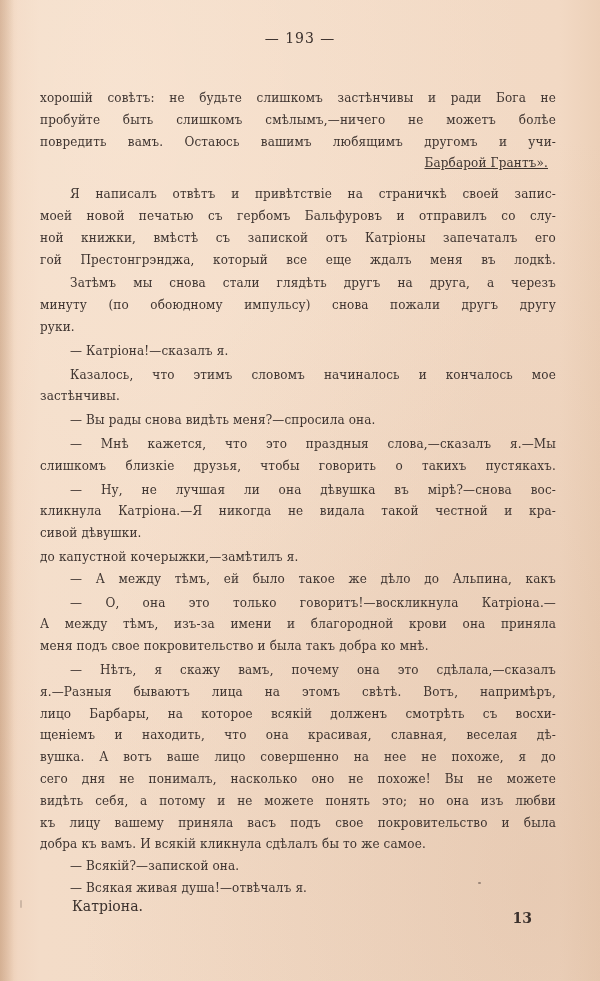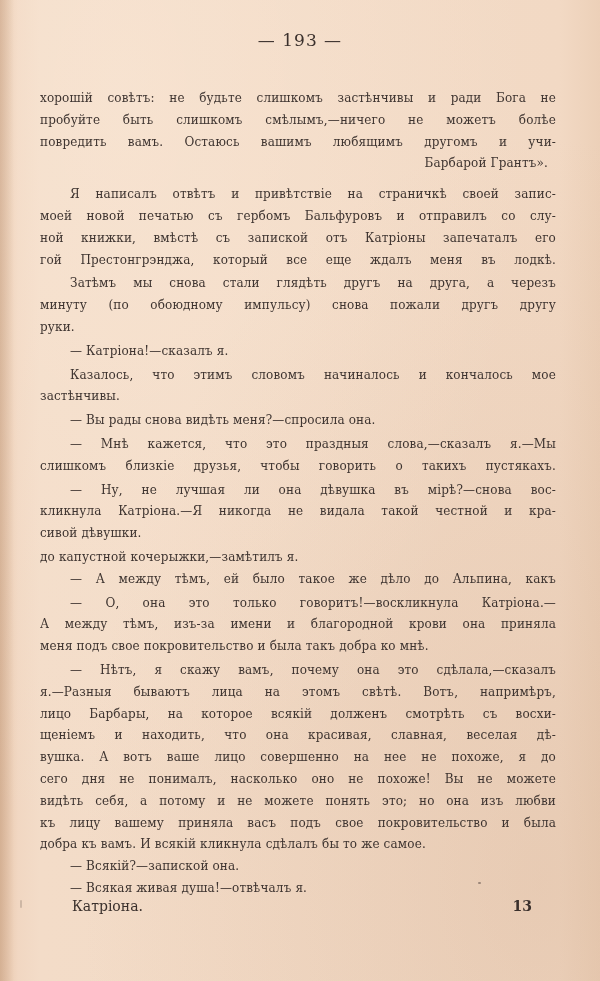--- a/index.html
+++ b/index.html
@@ -28,21 +28,21 @@
       left: 0; top: 0;
       width: 14px; height: 981px;
       background: linear-gradient(90deg, rgba(180,140,110,0.35), rgba(0,0,0,0));
     }
     .page-number {
       position: absolute;
       top: 30px;
       left: 0;
       width: 600px;
       text-align: center;
-      font-size: 17px;
+      font-size: 14px;
       letter-spacing: 1px;
       color: #3a302c;
     }
     .body-text {
       position: absolute;
       left: 40px;
       top: 64px;
       width: 516px;
       font-size: 12px;
       line-height: 21.8px;
@@ -58,20 +58,21 @@
     }
     .line.last {
       text-align-last: left;
     }
     .line.indent {
       padding-left: 30px;
     }
     .line.right {
       text-align-last: right;
       padding-right: 8px;
+      text-decoration: underline;
     }
     .para-gap {
       display: block;
       height: 9px;
     }
     .gap-small {
       display: block;
       height: 2px;
     }
     .footer {
@@ -83,21 +84,21 @@
       color: #3a302c;
     }
     .footer-title {
       position: absolute;
       left: 0;
       top: 0;
     }
     .footer-signature {
       position: absolute;
       right: 0;
-      top: 0;
+      top: 12px;
       font-weight: bold;
     }
     .speck {
       position: absolute;
       width: 3px;
       height: 2px;
       background: #7a6a60;
       border-radius: 1px;
       opacity: 0.7;
     }

